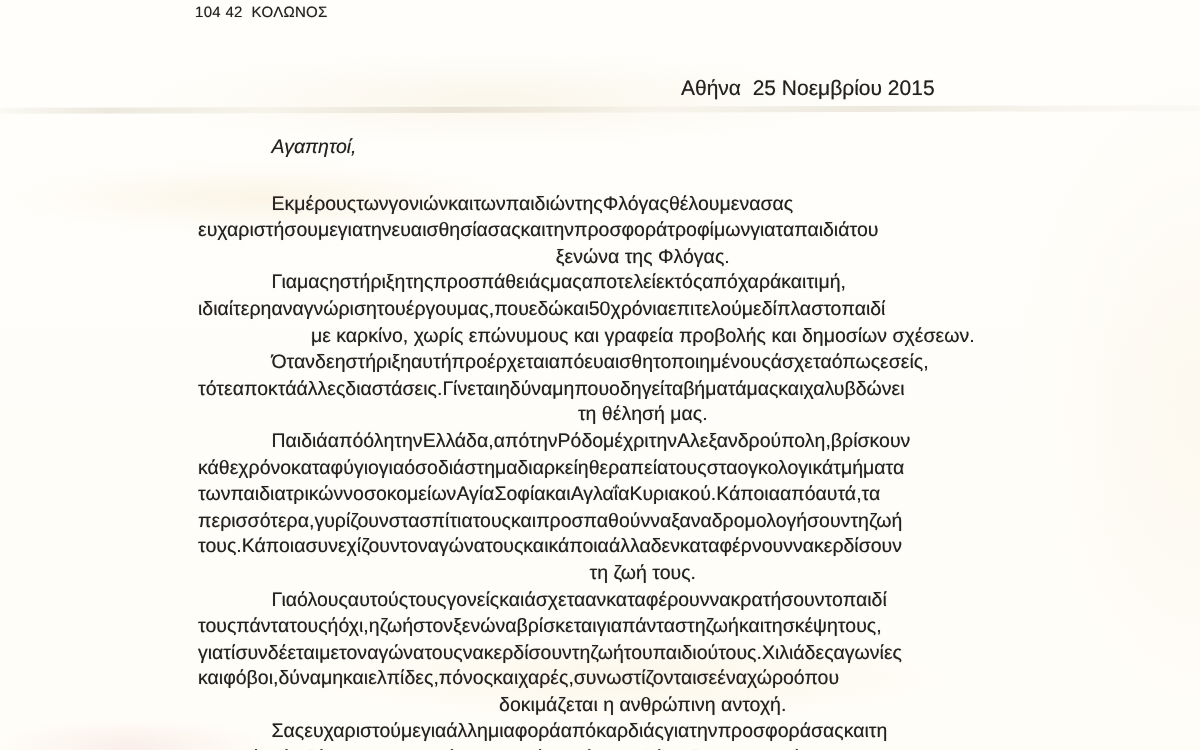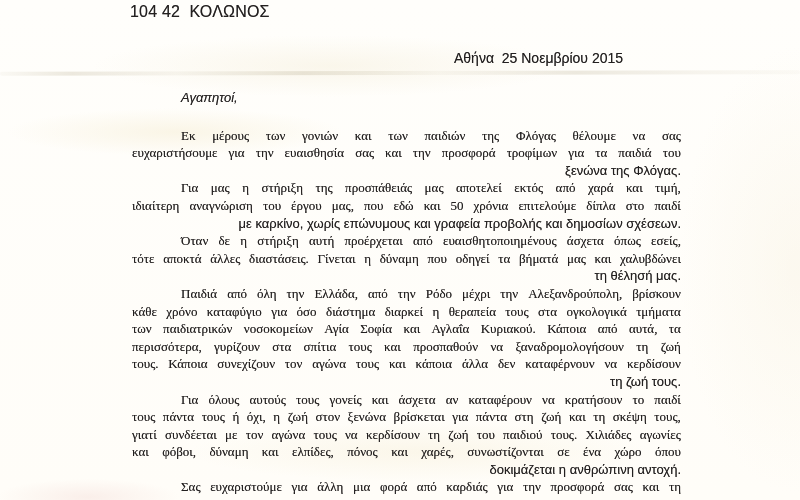--- a/index.html
+++ b/index.html
@@ -23,21 +23,21 @@
       linear-gradient(#fffefb, #fffdf8);
     color: #232020;
   }
   .ink {
     color: #232020;
     text-shadow: 0 0 0.5px rgba(35,32,32,0.55);
   }
   .address-line {
     position: absolute;
     left: 130px; top: 3px;
-    font-size: 16px;
+    font-size: 10px;
     letter-spacing: 0.2px;
     white-space: pre;
   }
   .dateline {
     position: absolute;
     left: 454px; top: 50px;
     font-size: 14px;
     white-space: pre;
   }
   .fold-line {
@@ -72,28 +72,27 @@
   }
   .para { margin: 0; }
   .line {
     height: 17.6px;
     line-height: 17.6px;
     overflow: visible;
   }
   
   .line.just {
     display: flex;
-    justify-content: space-between;
-    font-family: Liberation Serif, serif;
+    justify-content: flex-start;
   }
   .line.just span { white-space: pre; }
   .line.first { padding-left: 49px; }
   .line.last {
     white-space: nowrap;
-    text-align: right;
+    text-align: center;
     margin-left: 44px;
   }
 </style>
 </head>
 <body>
 
 <div class="scan-page">
 
   <div class="address-line ink">104 42  ΚΟΛΩΝΟΣ</div>
 

